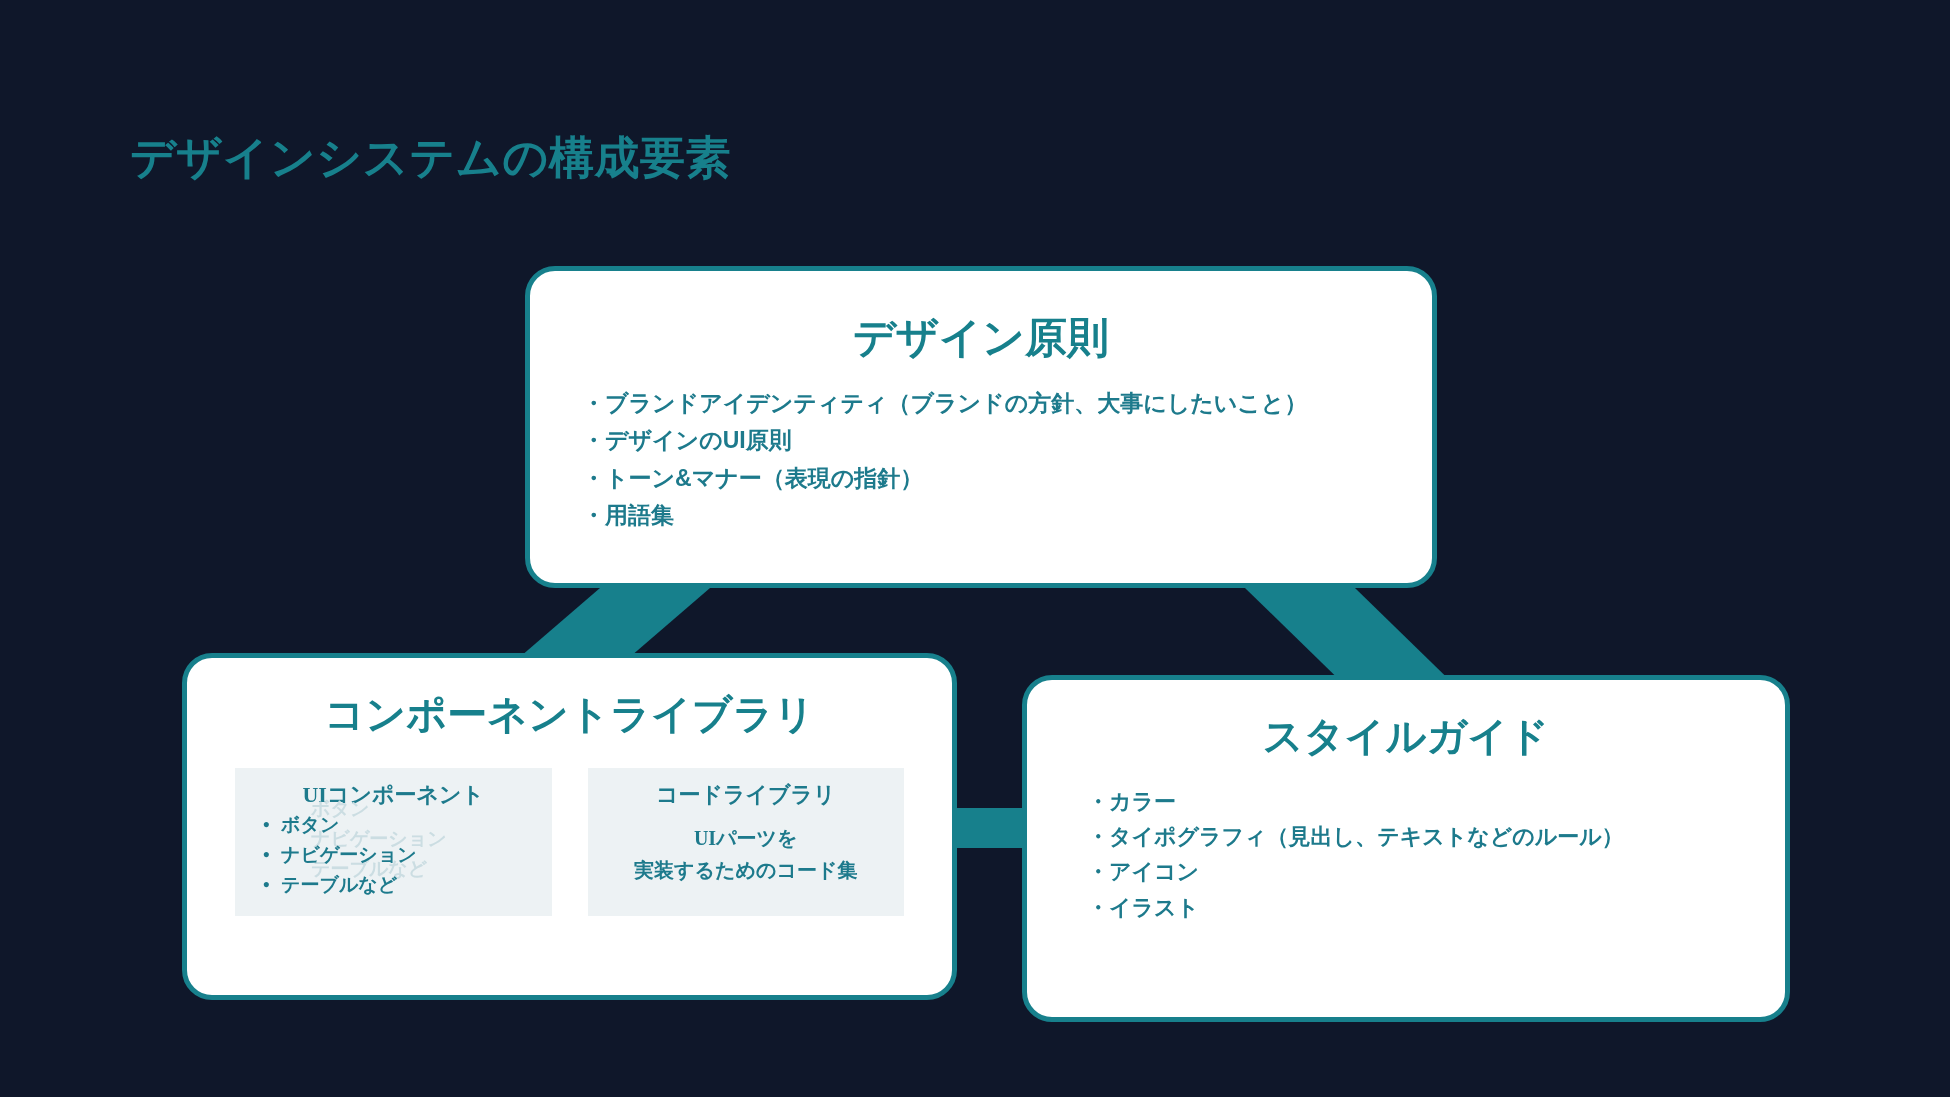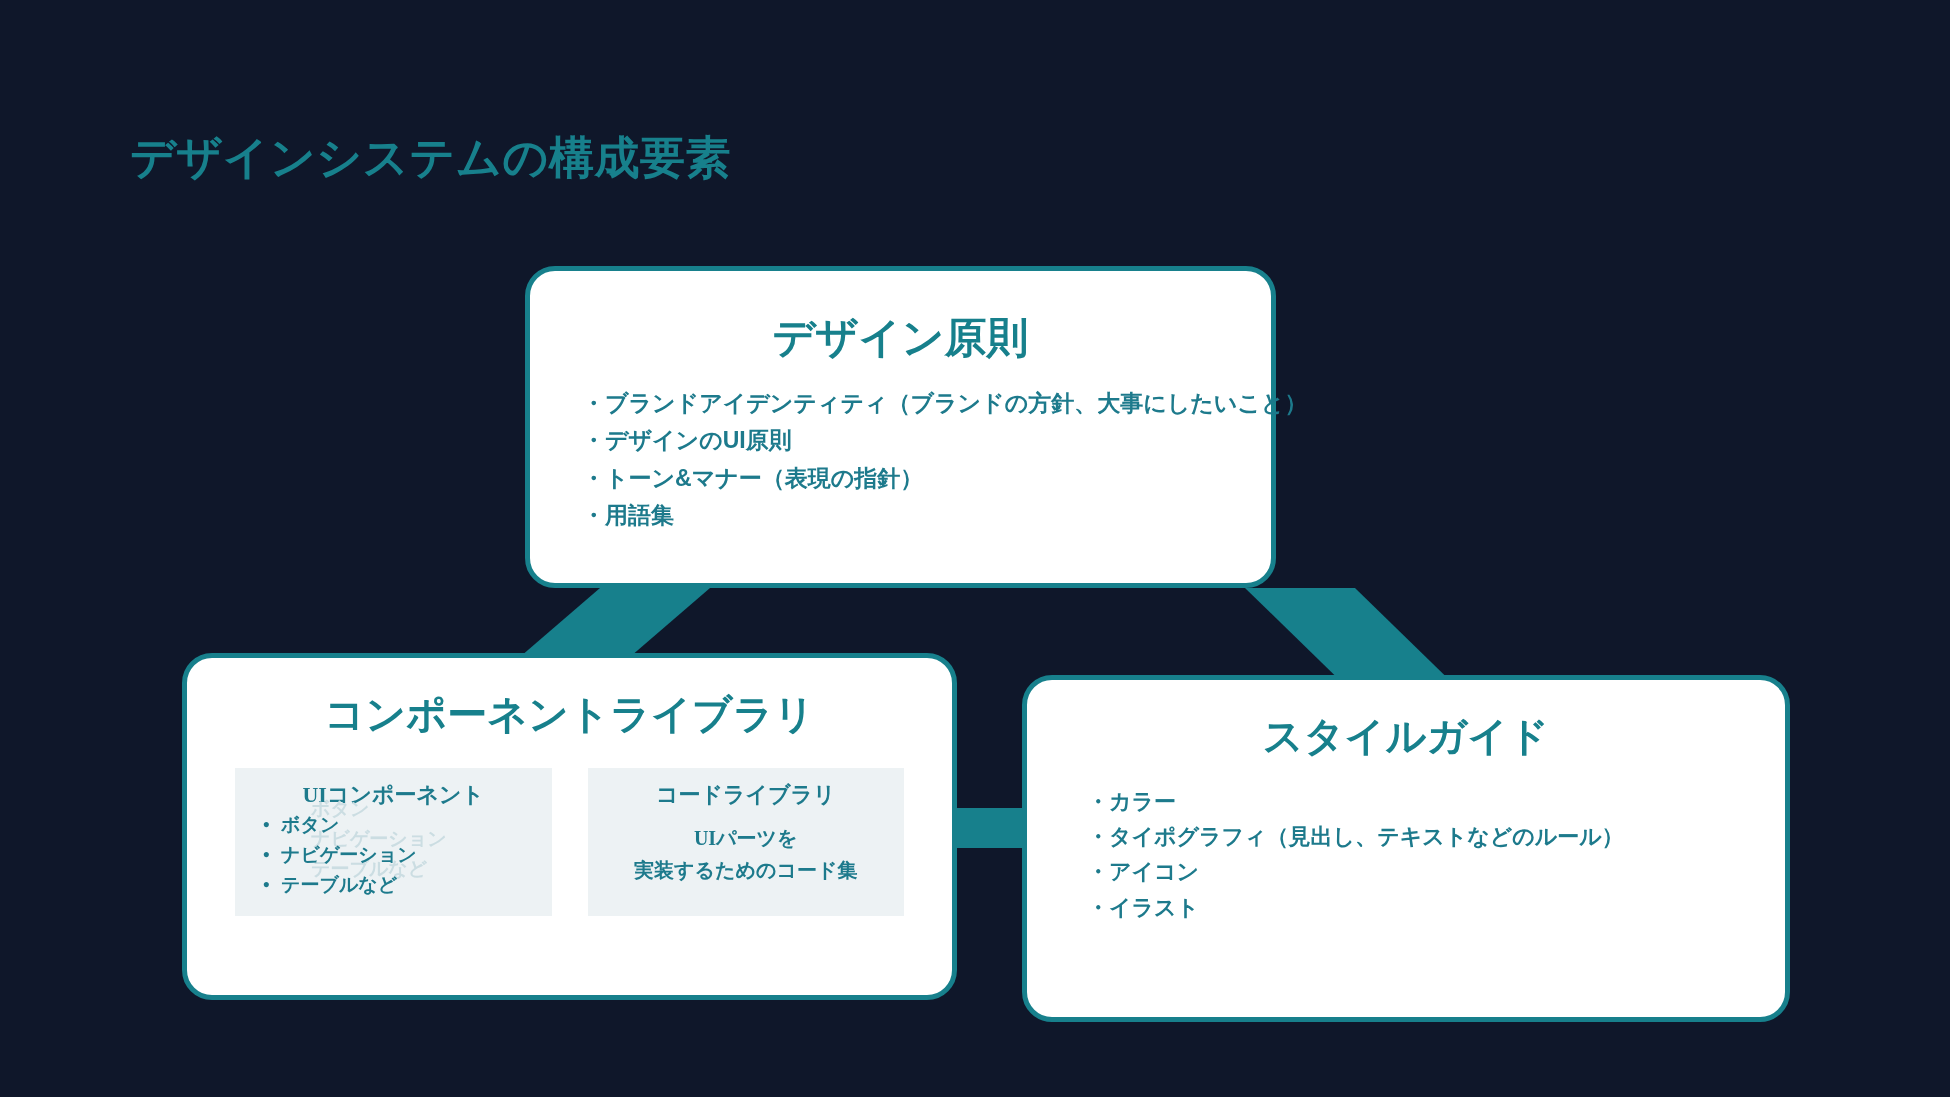--- a/index.html
+++ b/index.html
@@ -57,21 +57,21 @@
     text-align: center;
     font-weight: bold;
     color: #17808C;
     line-height: 1.1;
   }
 
   
   #card-principles {
     left: 525px;
     top: 266px;
-    width: 751px;
+    width: 912px;
     height: 322px;
   }
   #card-principles .card-title {
     font-size: 42px;
     margin-top: 44px;
   }
   .bullet-list {
     list-style: none;
     margin: 8px;
     padding: 0;

